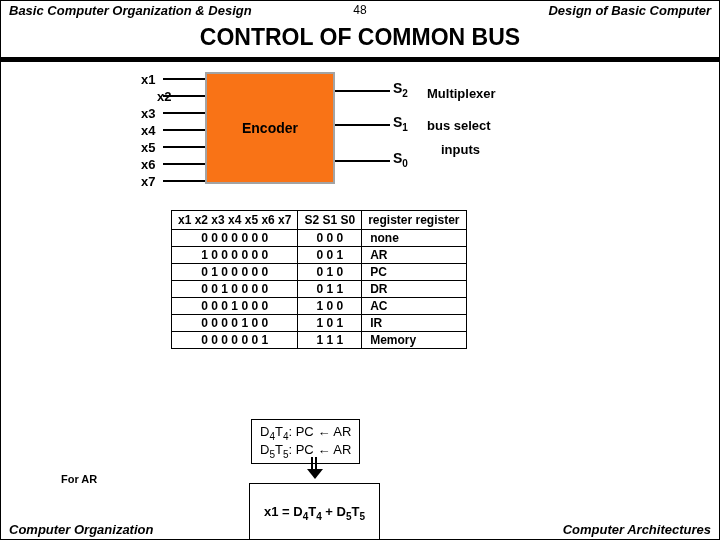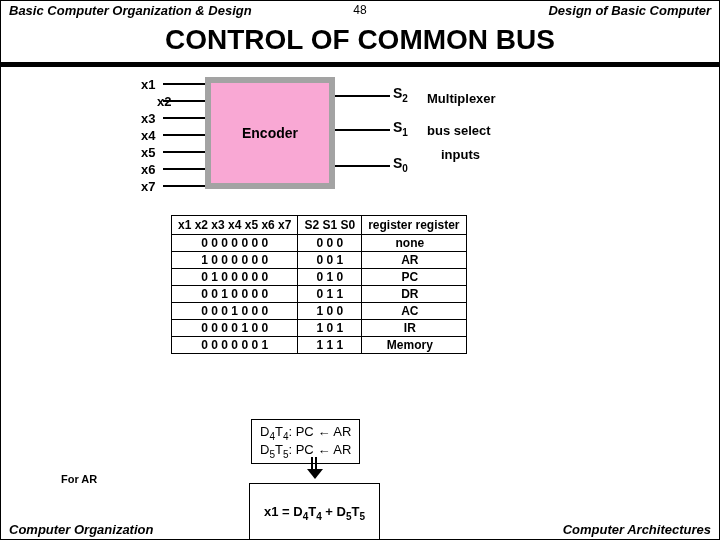--- a/index.html
+++ b/index.html
@@ -1,33 +1,33 @@
 <!DOCTYPE html>
 <html><head>
 <meta charset="utf-8">
 <style>
   * { box-sizing: border-box; margin: 0; padding: 0; }
   body { font-family: Arial, Helvetica, sans-serif; width: 720px; height: 540px; background: #fff; position: relative; border: 1px solid #000; }
   .topbar { display: flex; justify-content: space-between; padding: 2px 8px; font-weight: bold; font-style: italic; font-size: 13px; gap: 30px; }
   .pagenum { font-style: normal; font-weight: normal; position: absolute; left: 50%; transform: translateX(-50%); font-size: 12px; }
-  .title { text-align: center; font-weight: bold; font-size: 28px; margin-top: 4px; }
+  .title { text-align: center; font-weight: bold; font-size: 23px; margin-top: 4px; }
   .thickrule { border: none; border-top: 5px solid #000; margin: 6px 0 10px 0; }
   .diagram { position: relative; height: 130px; margin-left: 140px; }
   .xlabel { position: absolute; font-weight: bold; font-size: 13px; }
   .xline { position: absolute; height: 2px; background: #000; }
-  .encoder { position: absolute; border: 6px solid #a3a3a3; background: #f9a8d4; display: flex; align-items: center; justify-content: center; font-weight: bold; font-size: 14px; }
+  .encoder { position: absolute; border: 2px solid #a3a3a3; background: #f97316; display: flex; align-items: center; justify-content: center; font-weight: bold; font-size: 14px; }
   .outline { position: absolute; height: 2px; background: #000; }
   .slabel { position: absolute; font-weight: bold; font-size: 14px; }
   .sub { font-size: 10px; vertical-align: sub; }
   .rtxt { position: absolute; font-weight: bold; font-size: 13px; }
 
   .tablewrap { margin-left: 170px; margin-top: 8px; }
   table { border-collapse: collapse; }
   td, th { border: 1.5px solid #000; padding: 1px 6px; font-weight: bold; font-size: 12px; text-align: center; }
-  td.reg { text-align: center; padding-left: 8px; padding-right: 16px; }
+  td.reg { text-align: left; padding-left: 8px; padding-right: 16px; }
   th { padding-top: 2px; padding-bottom: 2px; }
 
   .forar { position: absolute; left: 60px; top: 440px; font-weight: bold; font-size: 11px; margin-top: 32px; }
   .transfers { position: absolute; left: 250px; top: 418px; border: 1.5px solid #000; padding: 4px 8px; font-weight: normal; font-size: 13px; text-align: center; }
   .downline-outer { position: absolute; left: 304px; top: 456px; width: 18px; height: 20px; }
   .downstroke { position:absolute; width:2px; left:6px; top:0; height:14px; background:#000; }
   .downstroke2 { position:absolute; width:2px; left:10px; top:0; height:14px; background:#000; }
   .downtri { position:absolute; left:2px; top:12px; width:0; height:0; border-left:8px solid transparent; border-right:8px solid transparent; border-top:10px solid #000; }
   .eqbox { position: absolute; left: 248px; top: 482px; border: 1.5px solid #000; padding: 20px 14px; font-weight: bold; font-size: 13px; }
   .larr { font-family: Arial; }

